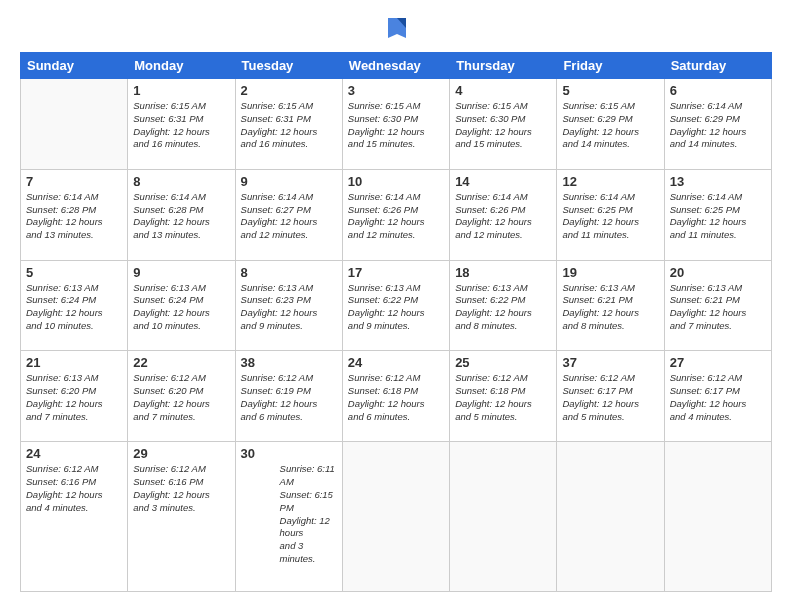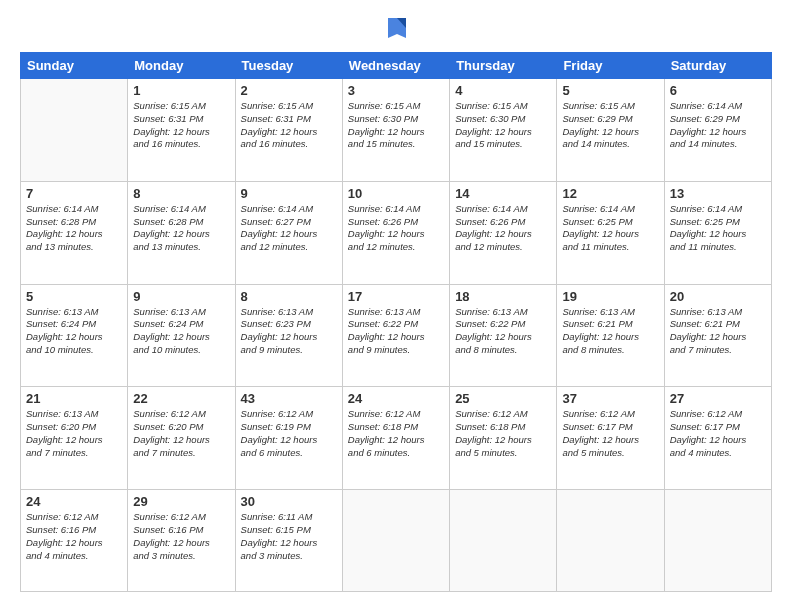--- a/index.html
+++ b/index.html
@@ -290,21 +290,21 @@
 and 7 minutes.</div>
           </td>
           <td>
             <span class="day-num">22</span>
             <div class="day-info" style="white-space: pre-line;">Sunrise: 6:12 AM
 Sunset: 6:20 PM
 Daylight: 12 hours
 and 7 minutes.</div>
           </td>
           <td>
-            <span class="day-num">43</span>
+            <span class="day-num">38</span>
             <div class="day-info" style="white-space: pre-line;">Sunrise: 6:12 AM
 Sunset: 6:19 PM
 Daylight: 12 hours
 and 6 minutes.</div>
           </td>
           <td>
             <span class="day-num">24</span>
             <div class="day-info" style="white-space: pre-line;">Sunrise: 6:12 AM
 Sunset: 6:18 PM
 Daylight: 12 hours
@@ -342,21 +342,21 @@
           </td>
           <td>
             <span class="day-num">29</span>
             <div class="day-info" style="white-space: pre-line;">Sunrise: 6:12 AM
 Sunset: 6:16 PM
 Daylight: 12 hours
 and 3 minutes.</div>
           </td>
           <td>
             <span class="day-num">30</span>
-            <div class="day-info" style="white-space: pre-line;">Sunrise: 6:11 AM
+            <div class="day-info" style="white-space: pre-line; margin-left: 39px;">Sunrise: 6:11 AM
 Sunset: 6:15 PM
 Daylight: 12 hours
 and 3 minutes.</div>
           </td>
           <td class="empty-cell"></td>
           <td class="empty-cell"></td>
           <td class="empty-cell"></td>
           <td class="empty-cell"></td>
         </tr>
       </tbody>

